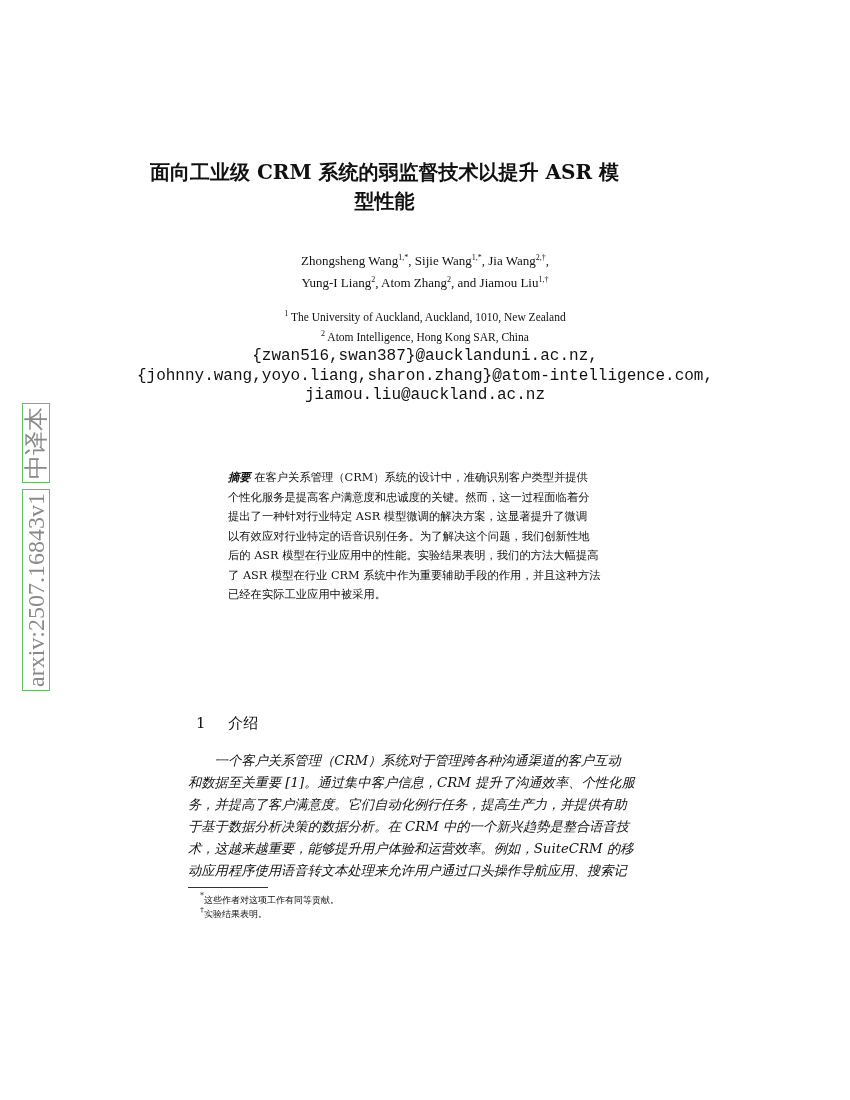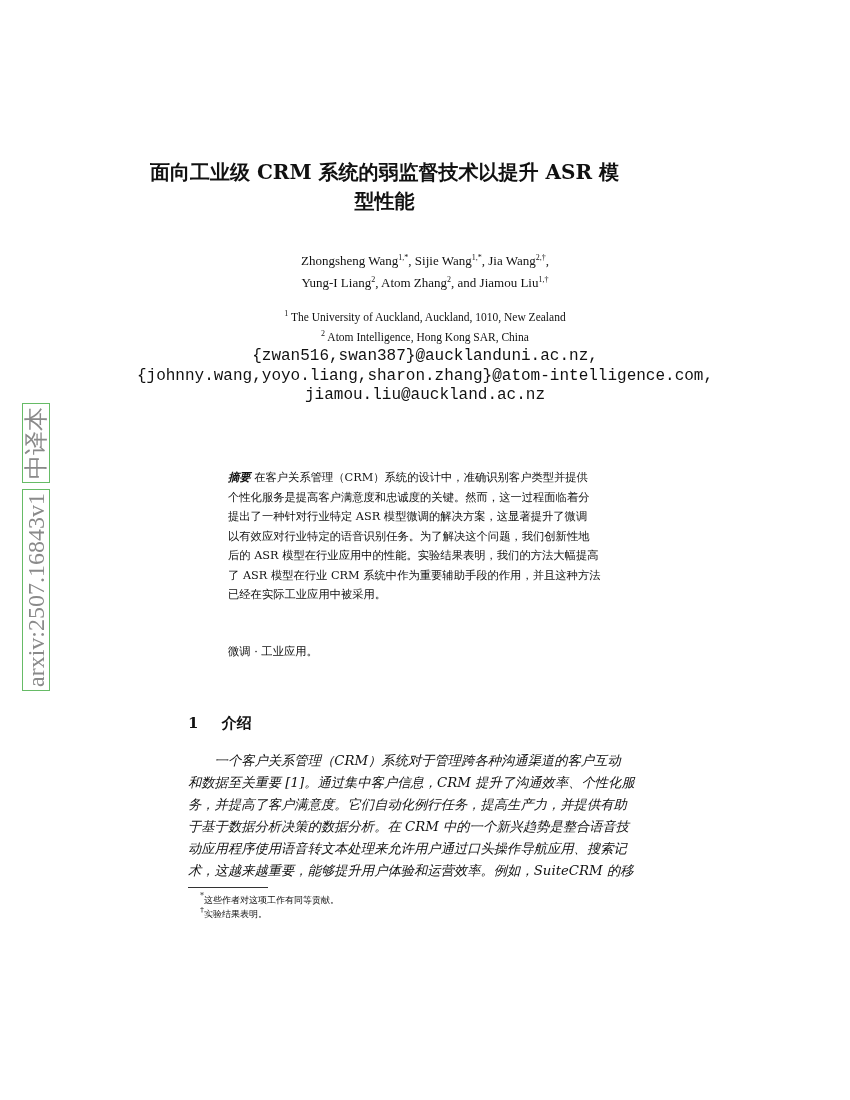--- a/index.html
+++ b/index.html
@@ -6,21 +6,21 @@
   body { width: 850px; height: 1100px; position: relative; overflow: hidden;
          font-family: "DejaVu Serif", "Liberation Serif", serif; color: #111; }
   .abs { position: absolute; }
   .title { left: 4px; width: 761px; text-align: center; font-weight: bold; font-size: 20px; line-height: 29px; }
   .authors { left: 0; width: 850px; text-align: center; font-size: 13px; line-height: 22px; font-family: "Liberation Serif", serif; }
   .affil { left: 0; width: 850px; text-align: center; font-size: 11.5px; line-height: 19.5px; font-family: "Liberation Serif", serif; }
   .mono { font-family: "Liberation Mono", "DejaVu Sans Mono", monospace; font-size: 16px; }
   sup { font-size: 8px; line-height: 0; vertical-align: 5px; }
   .abstract { left: 228px; width: 402px; font-size: 11.3px; line-height: 19.5px; text-align: justify; }
   .kw-label, .abs-label { font-weight: bold; font-style: italic; }
-  .section { left: 188px; font-size: 15px; font-weight: bold; }
+  .section { left: 196px; font-size: 15px; font-weight: normal; }
   .body-text { left: 188px; width: 480px; font-size: 13.3px; line-height: 22px; text-align: justify; }
   .fn-rule { left: 188px; top: 887px; width: 80px; height: 0; border-top: 0.8px solid #333; }
   .footnote { left: 200px; font-size: 9px; line-height: 14px; }
   .arxiv { left: 18px; top: 392px; width: 36px; height: 310px; }
   .arxiv-inner { position: absolute; left: 18px; top: 155px; transform: translate(-50%, -50%) rotate(-90deg);
                  white-space: nowrap; font-family: "Liberation Serif", serif; font-size: 24px; color: #8a8a8a; }
   .arxiv-inner span { border: 1px solid #66bb66; padding: 0 3px; }
 </style>
 </head>
 <body>
@@ -56,35 +56,34 @@
   <div><span class="abs-label">摘要</span>&nbsp;<span>在客户关系管理（CRM）系统的设计中，准确识别客户类型并提供</span></div>
   <div>个性化服务是提高客户满意度和忠诚度的关键。然而，这一过程面临着分</div>
   <div>提出了一种针对行业特定 ASR 模型微调的解决方案，这显著提升了微调</div>
   <div>以有效应对行业特定的语音识别任务。为了解决这个问题，我们创新性地</div>
   <div>后的 ASR 模型在行业应用中的性能。实验结果表明，我们的方法大幅提高</div>
   <div>了 ASR 模型在行业 CRM 系统中作为重要辅助手段的作用，并且这种方法</div>
   <div>已经在实际工业应用中被采用。</div>
 </div>
 
 <div class="abs abstract" style="top:642px;">
-  <div>微调 · 工业应用。</div>
 </div>
 
 <div class="abs section" style="top:714px;">
   <span>1</span>
   <span style="margin-left:18px;">介绍</span>
 </div>
 
 <div class="abs body-text" style="top:750px;font-style:italic;">
   <div>　　一个客户关系管理（CRM）系统对于管理跨各种沟通渠道的客户互动</div>
   <div>和数据至关重要 [1]。通过集中客户信息，CRM 提升了沟通效率、个性化服</div>
   <div>务，并提高了客户满意度。它们自动化例行任务，提高生产力，并提供有助</div>
   <div>于基于数据分析决策的数据分析。在 CRM 中的一个新兴趋势是整合语音技</div>
+  <div>术，这越来越重要，能够提升用户体验和运营效率。例如，SuiteCRM 的移</div>
   <div>动应用程序使用语音转文本处理来允许用户通过口头操作导航应用、搜索记</div>
-  <div>术，这越来越重要，能够提升用户体验和运营效率。例如，SuiteCRM 的移</div>
 </div>
 
 <div class="abs fn-rule"></div>
 <div class="abs footnote" style="top:893px;">
   <div><sup>*</sup><span>这些作者对这项工作有同等贡献。</span></div>
   <div><sup>†</sup><span>实验结果表明。</span></div>
 </div>
 
 <div class="abs arxiv">
   <div class="arxiv-inner">

